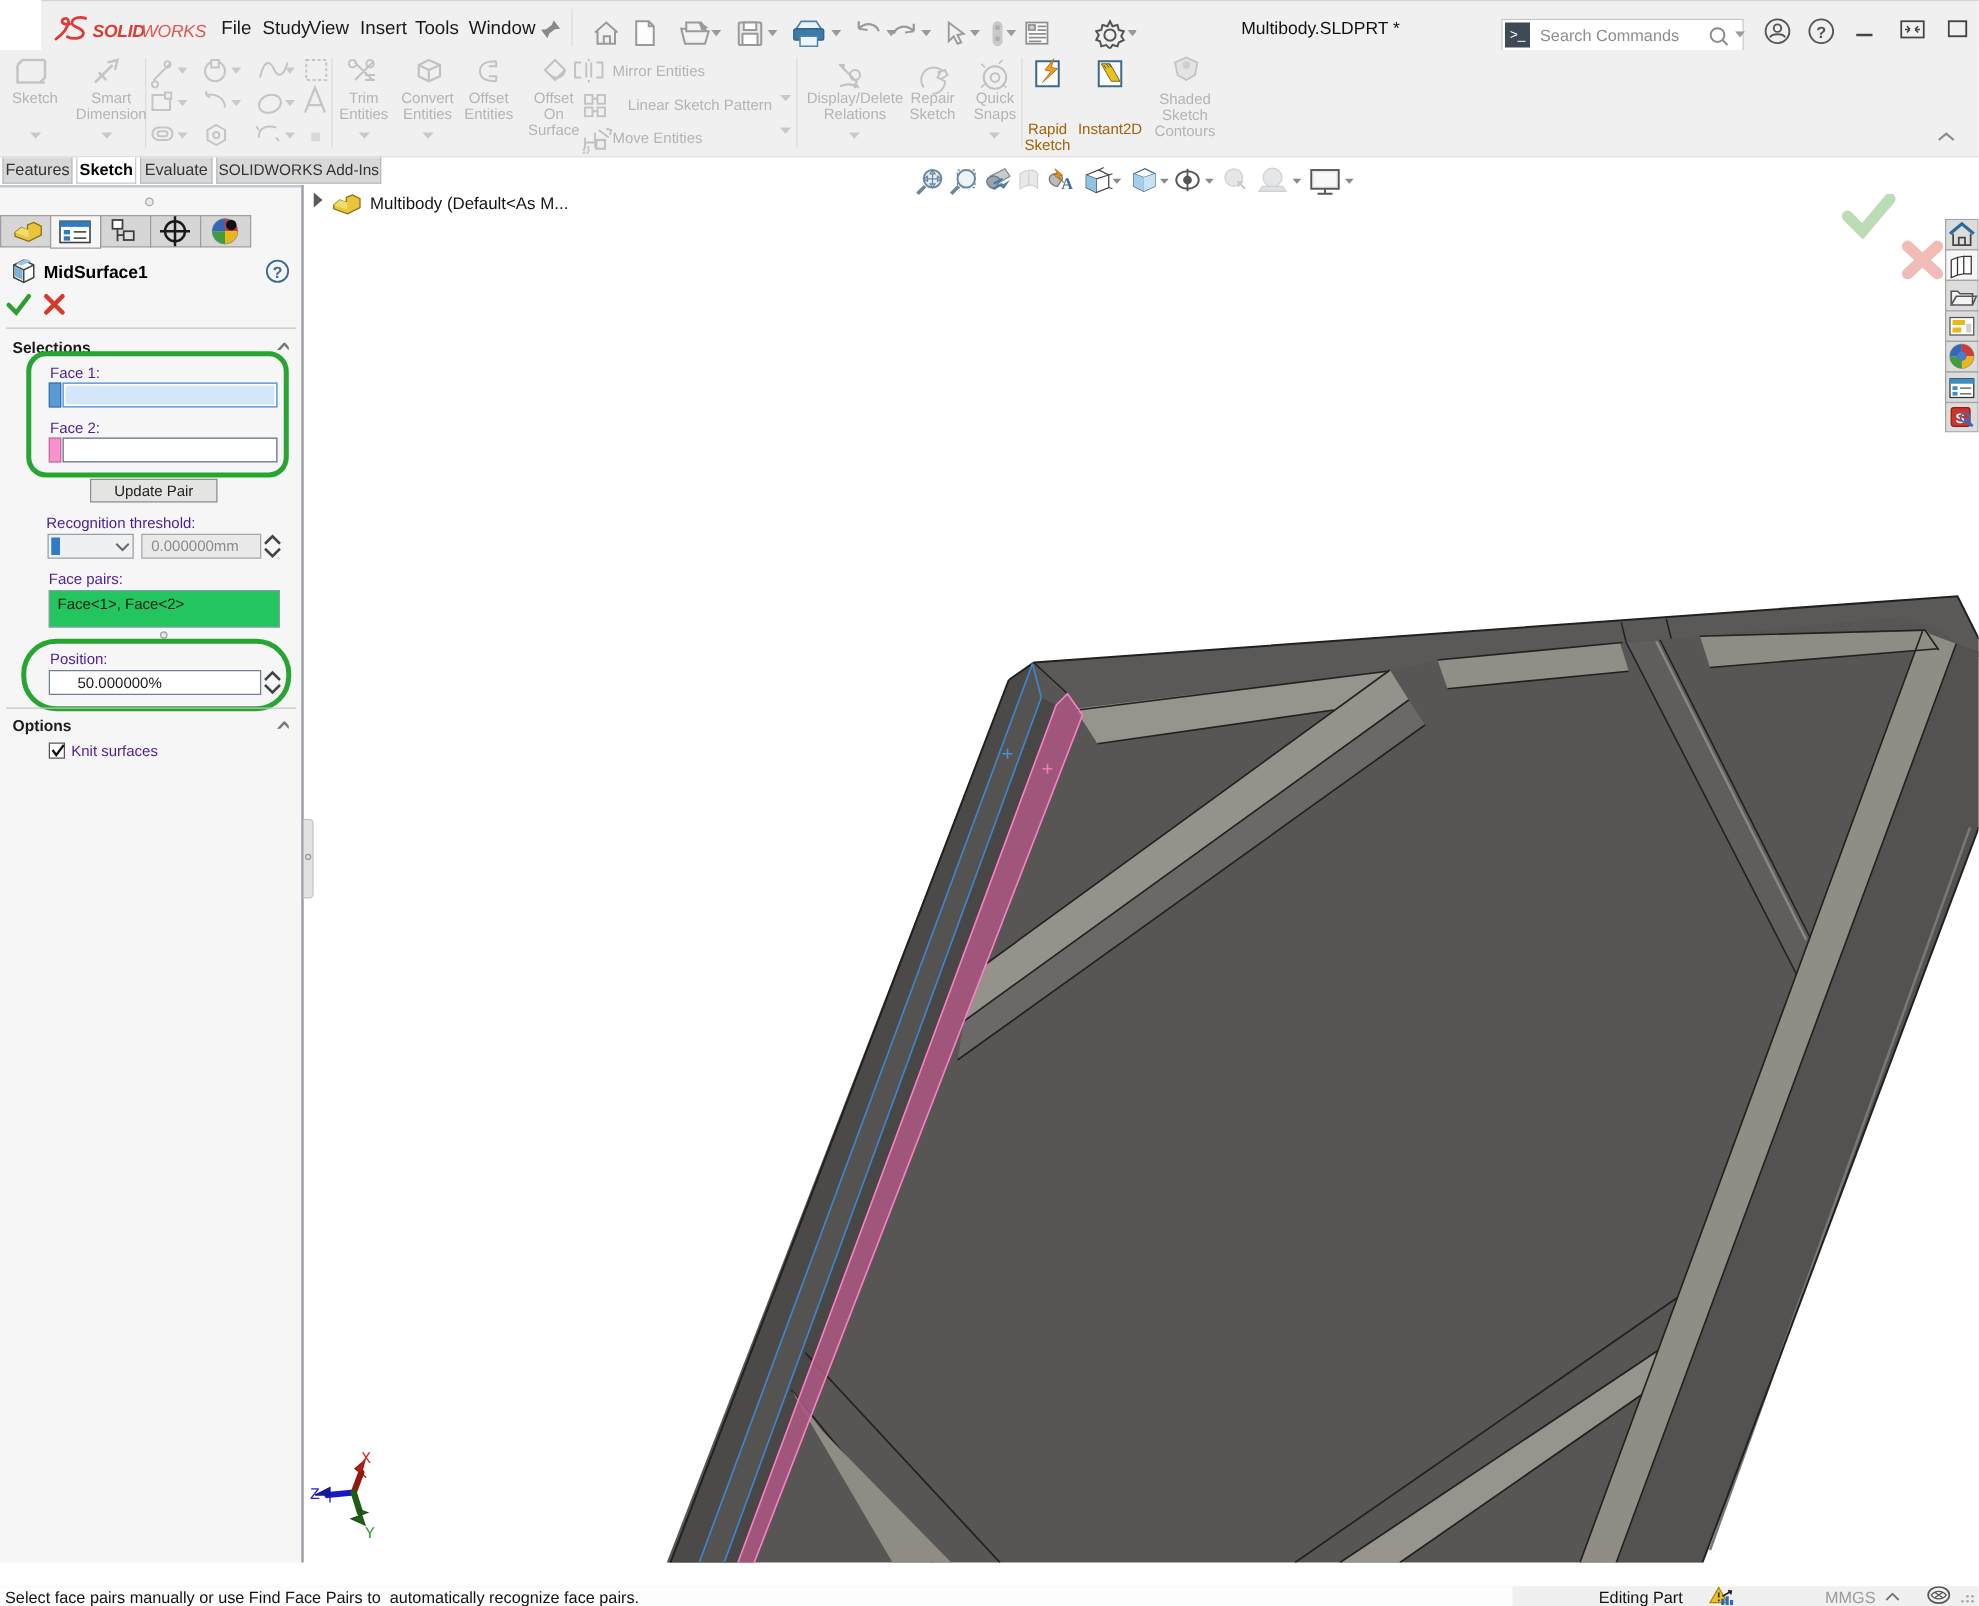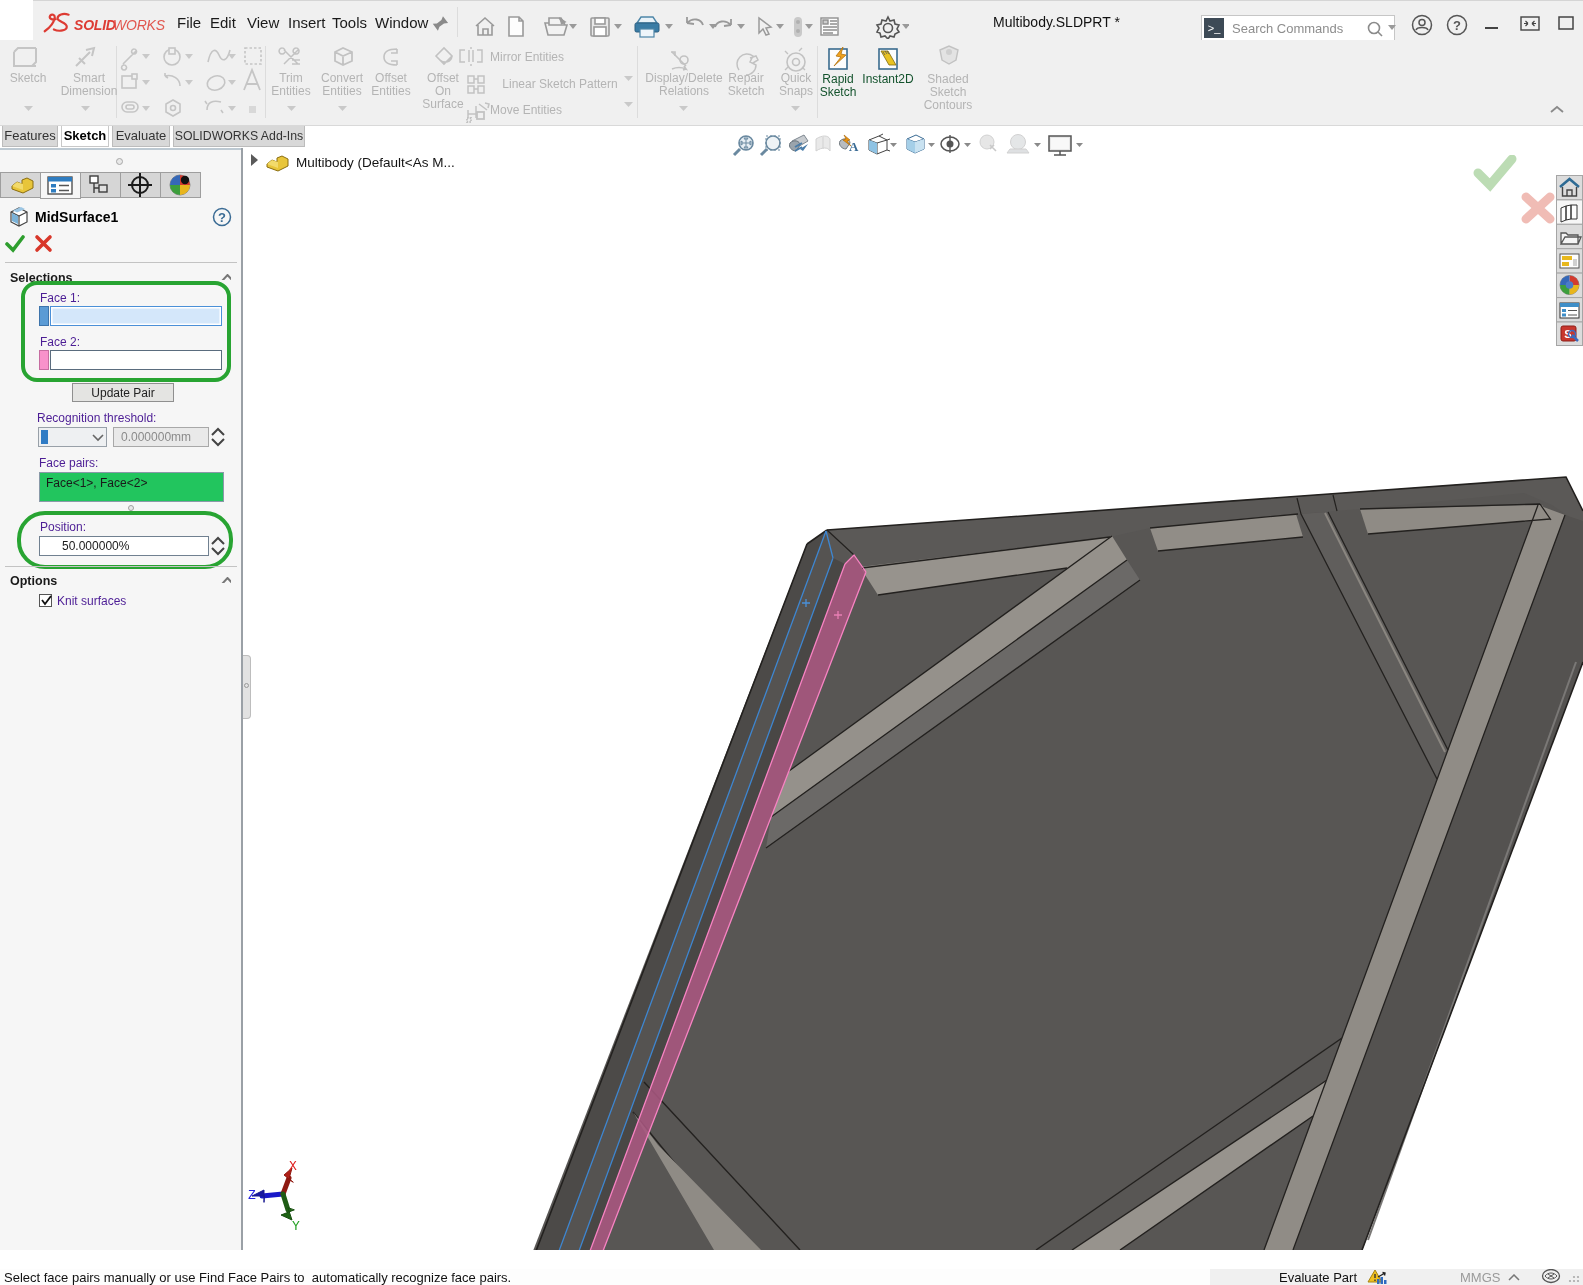--- a/index.html
+++ b/index.html
@@ -6,21 +6,21 @@
   html,body { width:1583px; height:1285px; overflow:hidden; background:#fff;
     font-family:"Liberation Sans", sans-serif; }
   .abs { position:absolute; }
   #page { position:relative; width:1583px; height:1285px; background:#fff; }
   
   #titlebar { position:absolute; left:0; top:0; width:1583px; height:40px; background:#f0f0f0; border-top:1px solid #d5d5d5;margin-left:33px;}
   .menu { position:absolute; top:13px; font-size:15px; color:#1a1a1a; }
   
   #ribbon { position:absolute; left:0; top:40px; width:1583px; height:86px; background:#f0f0f0; border-bottom:1px solid #d9d9d9;}
   .rlabel { position:absolute; font-size:12px; color:#b4b4b4; text-align:center; line-height:13px;}
-  .rlabel.en { color:#14532d; }
+  .rlabel.en { color:#a16207;margin-top:24px; }
   
   #tabrow { position:absolute; left:0; top:126px; width:1583px; height:22px; background:#ffffff; }
   .ctab { position:absolute; top:0; height:21px; white-space:nowrap; overflow:hidden; background:#d8d8d8; border:1px solid #bcbcbc; border-top:none; font-size:13px; color:#333; text-align:center; line-height:20px;}
   .ctab.active { background:#fff; border-color:#c8c8c8; color:#000; font-weight:bold; }
   
   #lpanel { position:absolute; left:0; top:148px; width:241px; height:1102px; background:#f6f6f6; border-top:2px solid #bdc9d2;}
   #lpanel .lbl { position:absolute; font-size:12px; color:#4c1d95; }
   #lpanel .hdr { position:absolute; font-size:12.5px; font-weight:bold; color:#1a1a1a; }
   .chev { position:absolute; width:10px; height:6px; }
   
@@ -35,21 +35,21 @@
 <div id="titlebar">
   <svg class="abs" style="left:8px;top:10px" width="130" height="26" viewBox="0 0 130 26">
     <g fill="none" stroke="#dd3b33" stroke-width="2.4" stroke-linecap="round" transform="scale(0.92)">
       <path d="M4 22 C 10 18, 14 13, 15 7 C 15 4, 12 3, 10 5 C 8 8, 12 10, 16 9"></path>
       <path d="M30 4 C 24 2, 18 4, 18 8 C 18 12, 28 12, 28 17 C 28 21, 20 23, 14 20"></path>
     </g>
     <text x="33" y="18.5" font-size="14" font-style="italic" font-weight="bold" fill="#dd3b33" font-family="Liberation Sans" letter-spacing="-0.2">SOLID</text>
     <text x="72" y="18.5" font-size="14" font-style="italic" fill="#e1574f" font-family="Liberation Sans" letter-spacing="-0.2">WORKS</text>
   </svg>
   <span class="menu" style="left:144px">File</span>
-  <span class="menu" style="left:177px">Edit</span>
+  <span class="menu" style="left:177px">Study</span>
   <span class="menu" style="left:214px">View</span>
   <span class="menu" style="left:255px">Insert</span>
   <span class="menu" style="left:299px">Tools</span>
   <span class="menu" style="left:342px">Window</span>
   <svg class="abs" style="left:399px;top:13px" width="18" height="18" viewBox="0 0 18 18">
         <path d="M10 2 L16 8 L12 9 L8 13 L7 17 L1 11 L5 10 L9 6 Z" fill="#8a8a8a" transform="rotate(8 9 9)"></path>
       </svg>
   <div class="abs" style="left:424px;top:6px;width:1px;height:30px;background:#dcdcdc"></div>
   <svg class="abs" style="left:436px;top:14px" width="440" height="24" viewBox="0 0 440 24">
     <g fill="none" stroke="#9a9a9a" stroke-width="1.6">
@@ -508,21 +508,21 @@
     <path d="M48 50 L52 62 L41 57 L54 52 Z" fill="#1e6414" stroke="#184e10"></path>
   </g>
   <text x="8" y="41" font-size="13" fill="#2222e0" font-family="Liberation Mono">Z</text>
   <text x="49" y="12" font-size="13" fill="#e02222" font-family="Liberation Mono">X</text>
   <text x="52" y="72" font-size="13" fill="#22a022" font-family="Liberation Mono">Y</text>
 </svg>
 
 <div id="statusbar">
   <div class="abs" style="left:0px;top:0px;width:1210px;height:16px;background:#fdfdfd"></div>
   <div class="abs" style="left:4px;top:1px">Select face pairs manually or use Find Face Pairs to&nbsp; automatically recognize face pairs.</div>
-  <div class="abs" style="left:1279px;top:1px">Evaluate Part</div>
+  <div class="abs" style="left:1279px;top:1px">Editing Part</div>
   <svg class="abs" style="left:1367px;top:0px" width="20" height="16" viewBox="0 0 20 16">
     <path d="M8 1 L15 13 L1 13 Z" fill="#f0c020" stroke="#a88410" stroke-width="1"></path>
     <path d="M8 5 v4 M8 10.5 v1.5" stroke="#333" stroke-width="1.4"></path>
     <path d="M11 8 l7 -4 m-2.5 -0.5 l2.5 0.5 l-0.5 2.5" stroke="#222" stroke-width="1.4" fill="none"></path>
     <g fill="#2e6bc0">
           <rect x="10" y="10" width="2.5" height="5"></rect>
           <rect x="13.5" y="8" width="2.5" height="7"></rect>
           <rect x="17" y="11" width="2.5" height="4"></rect>
         </g>
   </svg>

